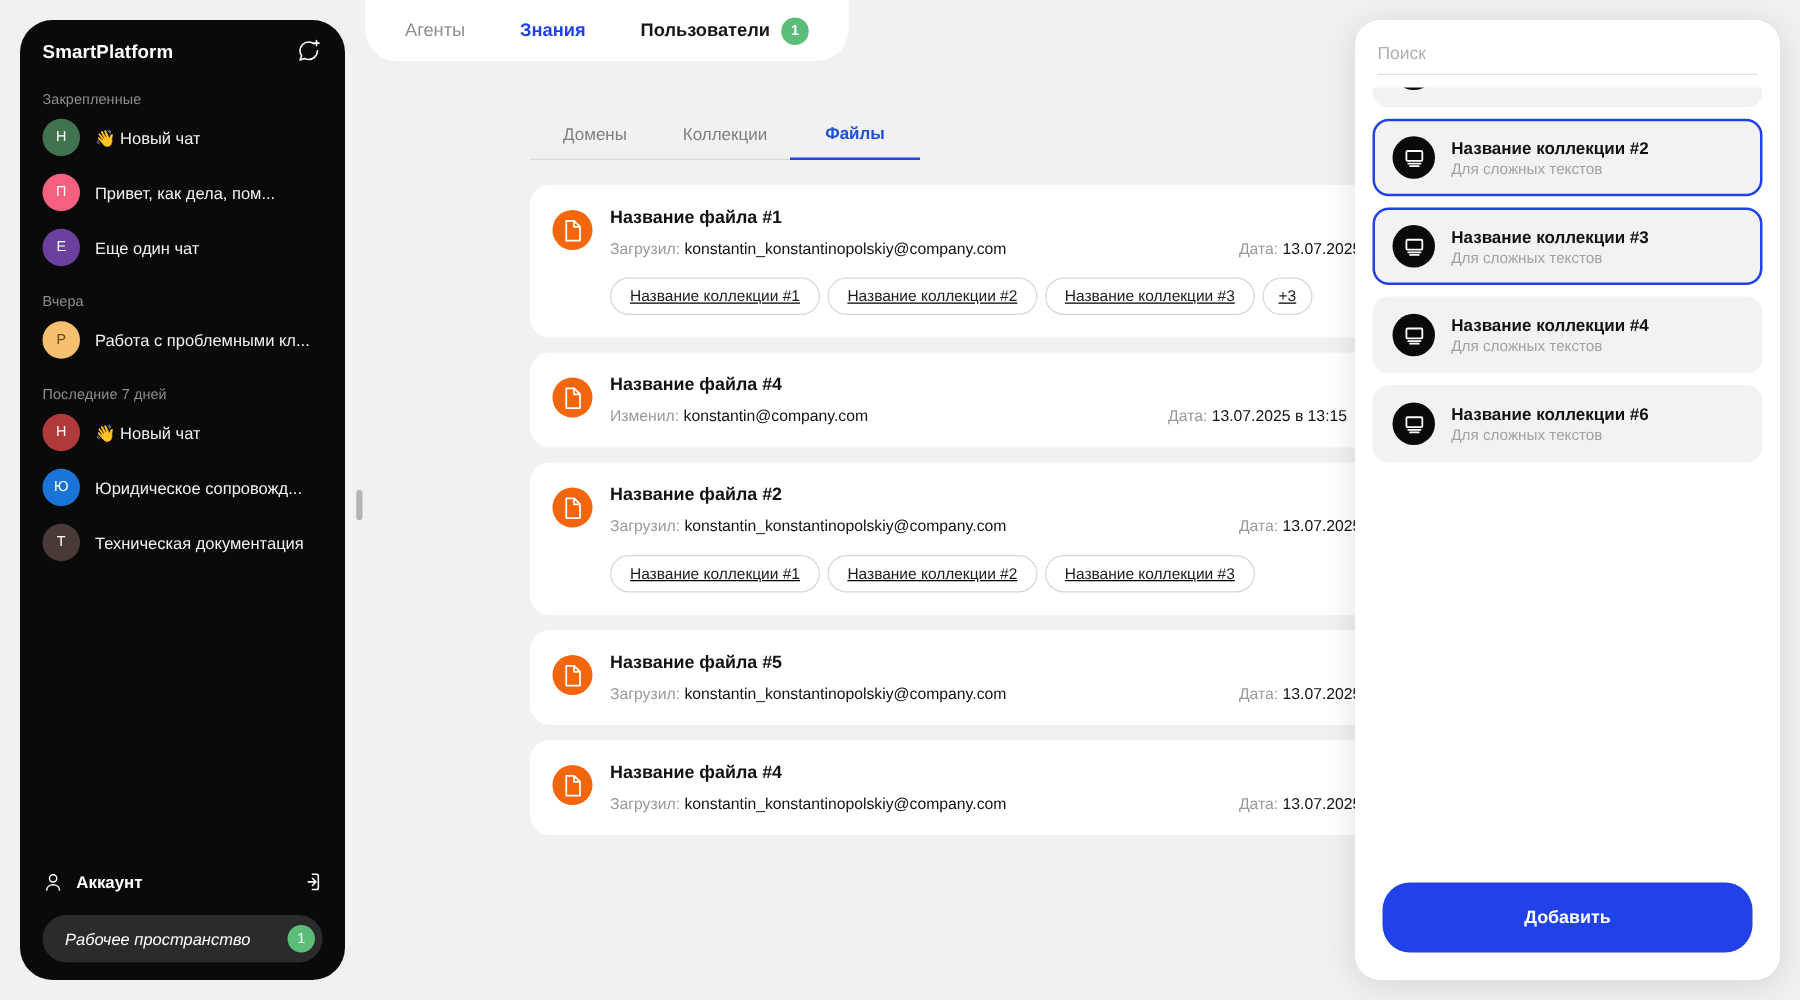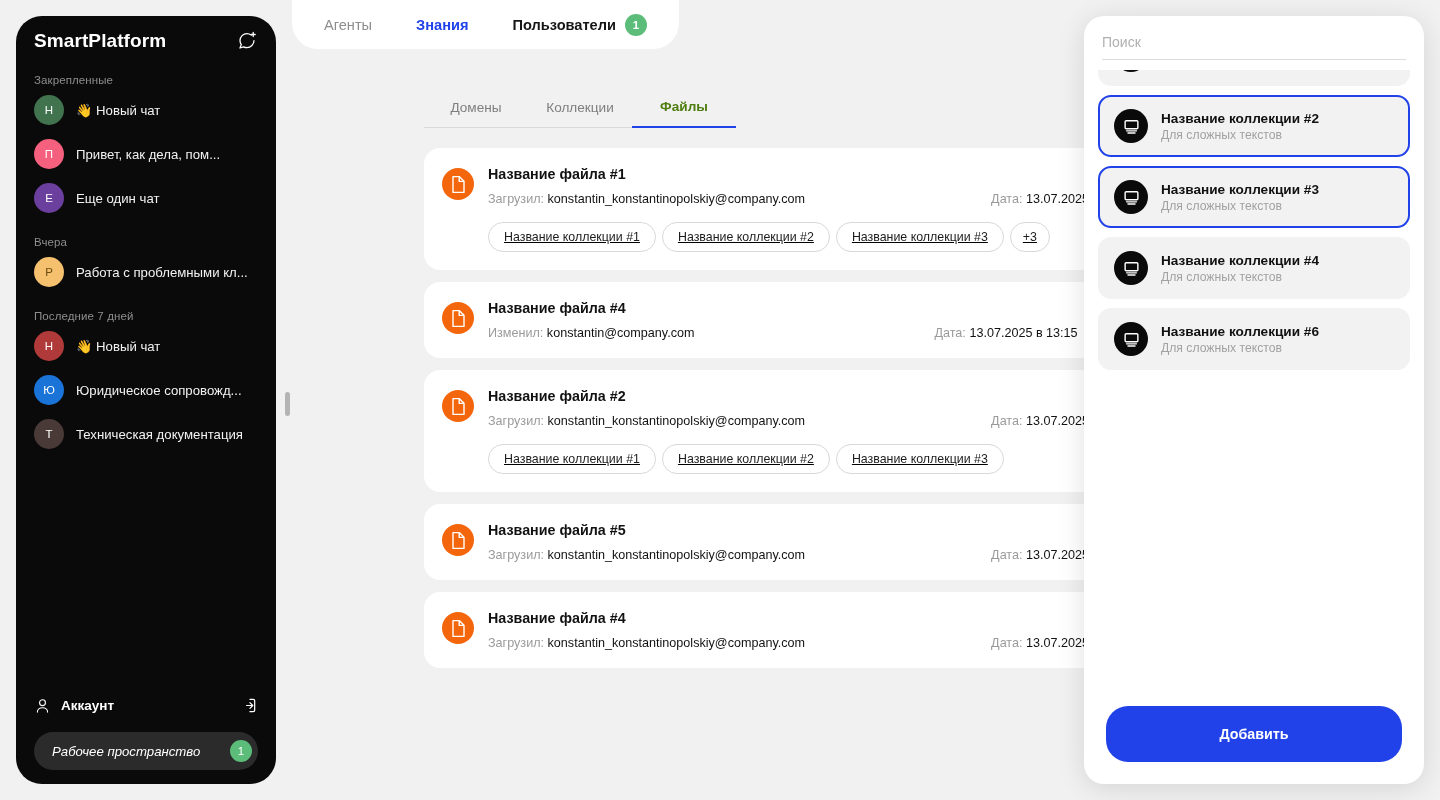--- a/index.html
+++ b/index.html
@@ -15,21 +15,21 @@
   .sidebar {
     position: absolute; left: 16px; top: 16px;
     width: 260px; height: 768px;
     background: #0a0a0a; border-radius: 26px;
     color: #fff; overflow: hidden;
   }
   .sb-head {
     display: flex; align-items: center; justify-content: space-between;
     padding: 14px 18px 6px 18px;
   }
-  .sb-brand { font-size: 19px; font-weight: bold; letter-spacing: .1px; color: #fff; }
+  .sb-brand { font-size: 15px; font-weight: bold; letter-spacing: .1px; color: #fff; }
   .sb-newchat { width: 22px; height: 22px; display: flex; align-items: center; justify-content: center; cursor: pointer; }
   .sb-scroll { padding: 0 10px; }
   .sb-group { font-size: 11.5px; color: #8e8e8e; padding: 16px 8px 2px 8px; letter-spacing: .1px; }
   .sb-item {
     display: flex; align-items: center; gap: 12px;
     height: 44px; padding: 0 8px; border-radius: 12px; cursor: pointer;
   }
   .av {
     width: 30px; height: 30px; min-width: 30px; border-radius: 50%;
     display: flex; align-items: center; justify-content: center;
@@ -74,21 +74,21 @@
   .topnav-tab.active { color: #2142e8; font-weight: bold; }
   .topnav-tab.dark { color: #161616; font-weight: bold; }
 
   
   .content { position: absolute; left: 292px; top: 80px; right: 16px; bottom: 16px; }
   .subtabs { display: flex; padding-left: 132px; align-items: flex-end; height: 48px; }
   .subtab {
     font-size: 13.6px; color: #7f7f7f; cursor: pointer; padding: 0 0 12px 0;
     width: 104px; text-align: center; border-bottom: 1px solid #d9d9d9;
   }
-  .subtab.active { color: #4d7c0f; font-weight: bold; border-bottom: 2px solid #2142e8; }
+  .subtab.active { color: #1d4ed8; font-weight: bold; border-bottom: 2px solid #2142e8; }
   .subtab-spacer { flex: 1; border-bottom: 1px solid transparent; }
 
   .searchpill {
     position: absolute; right: 254px; top: 34px; width: 70px; height: 44px;
     background: #f6f6f6; border-radius: 22px; display:flex; align-items:center;
     justify-content:center; border: 1px solid #ececec;
   }
 
   .filelist { padding: 20px 0 0 0; }
   .filecard {

